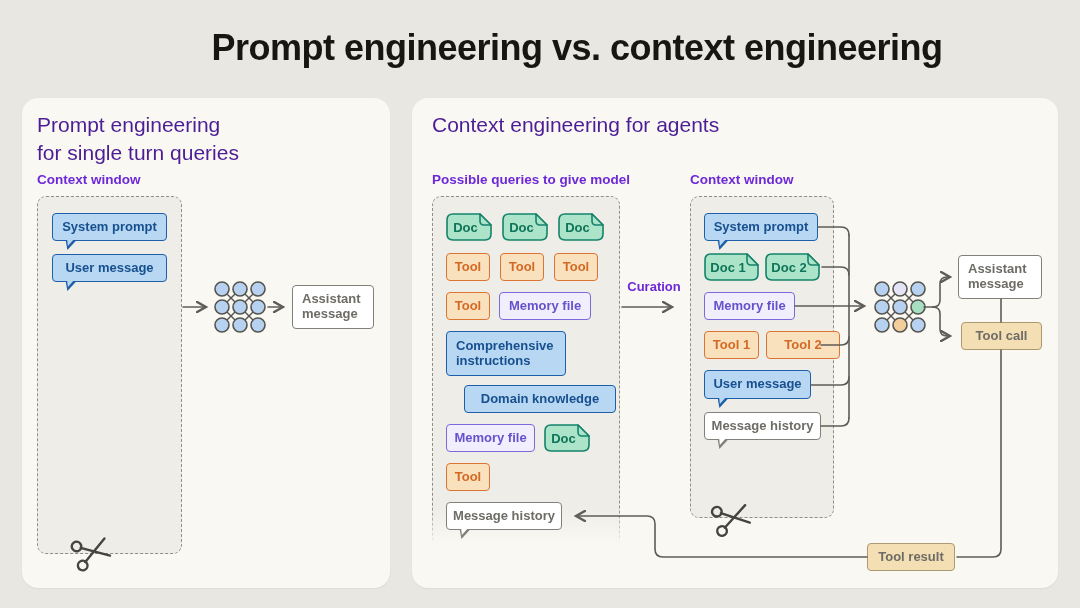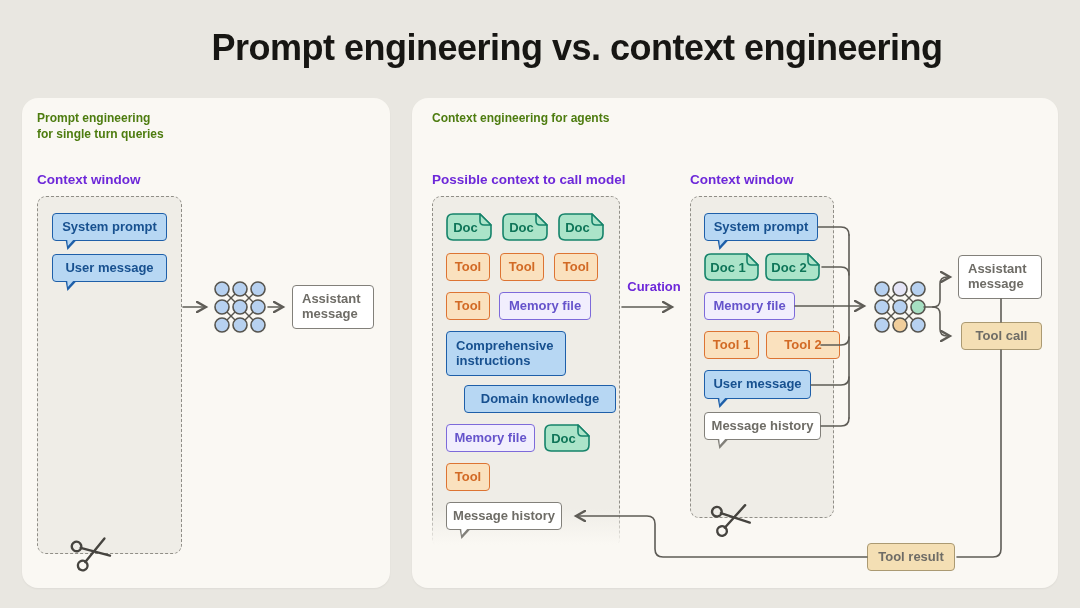--- a/index.html
+++ b/index.html
@@ -1,21 +1,21 @@
 <!DOCTYPE html>
 <html><head>
 <meta charset="utf-8">
 <style>
   html,body{margin:0;padding:0;}
   .stage{position:relative;width:1080px;height:608px;background:#E9E7E1;overflow:hidden;
          font-family:"Liberation Sans",sans-serif;}
   .title{position:absolute;left:0;top:27px;width:1080px;text-align:center;
          font-size:36px;font-weight:700;color:#171613;letter-spacing:-0.5px;padding-left:37px;}
   .panel{position:absolute;background:#FAF8F3;border-radius:16px;box-shadow:0 1px 2px rgba(0,0,0,0.05);}
-  .h-title{position:absolute;font-size:12px;font-weight:700;color:#4d7c0f;line-height:1.32;}
+  .h-title{position:absolute;font-size:21px;font-weight:400;color:#4c1d95;line-height:1.32;}
   .h-label{position:absolute;font-size:13.5px;font-weight:700;color:#6d28d9;}
   .dashed{position:absolute;background:#EFEDE7;border:1.6px dashed #908E87;border-radius:9px;box-sizing:border-box;}
   .fade{position:absolute;z-index:2;background:linear-gradient(to bottom,rgba(250,248,243,0) 0%,#FAF8F3 80%);}
   .bx{position:absolute;display:flex;align-items:center;justify-content:center;box-sizing:border-box;
       border-radius:4px;border:1.6px solid;font-size:13px;font-weight:700;z-index:3;line-height:1.15;}
   .blue{--fill:#B7D7F3;--stroke:#1E5FA9;background:var(--fill);border-color:var(--stroke);color:#17508F;}
   .orange{--fill:#FAE1BE;--stroke:#DD7433;background:var(--fill);border-color:var(--stroke);color:#D26A25;}
   .purple{--fill:#F1EEFD;--stroke:#7D6ADA;background:var(--fill);border-color:var(--stroke);color:#6553CB;}
   .whitebx{--fill:#FFFFFF;--stroke:#82807A;background:var(--fill);border-color:var(--stroke);color:#6E6C66;}
   .tan{--fill:#F4DFB4;--stroke:#AB9A72;background:var(--fill);border-color:var(--stroke);color:#6E6C66;}
@@ -43,21 +43,21 @@
   <div class="panel" style="left:22px;top:98px;width:368px;height:490px"></div>
   <div class="panel" style="left:412px;top:98px;width:646px;height:490px"></div>
 
   <div class="h-title" style="left:37px;top:111px">
     <span>Prompt engineering</span><br>
     <span>for single turn queries</span>
   </div>
   <div class="h-title" style="left:432px;top:111px">Context engineering for agents</div>
 
   <div class="h-label" style="left:37px;top:172px">Context window</div>
-  <div class="h-label" style="left:432px;top:172px">Possible context to call model</div>
+  <div class="h-label" style="left:432px;top:172px">Possible queries to give model</div>
   <div class="h-label" style="left:690px;top:172px">Context window</div>
 
   <div class="dashed" style="left:37px;top:196px;width:145px;height:358px"></div>
   <div class="dashed" style="left:432px;top:196px;width:188px;height:352px"></div>
   <div class="dashed" style="left:690px;top:196px;width:144px;height:322px"></div>
   <div class="fade" style="left:426px;top:508px;width:200px;height:46px"></div>
 
   <div class="bx blue bubble" style="left:52px;top:213px;width:115px;height:28px">System prompt</div>
   <div class="bx blue bubble" style="left:52px;top:254px;width:115px;height:28px">User message</div>
 

